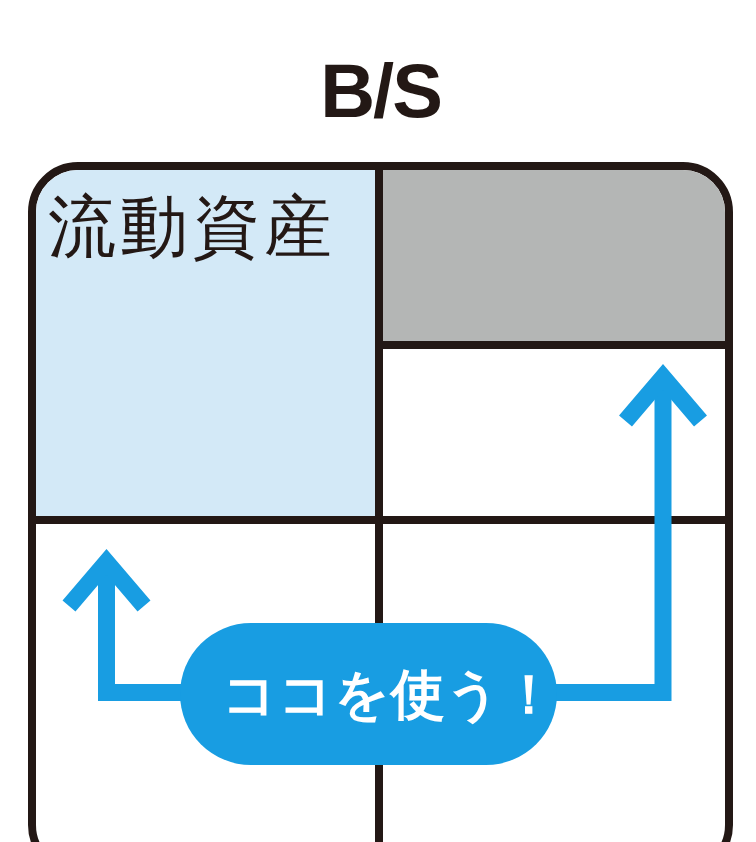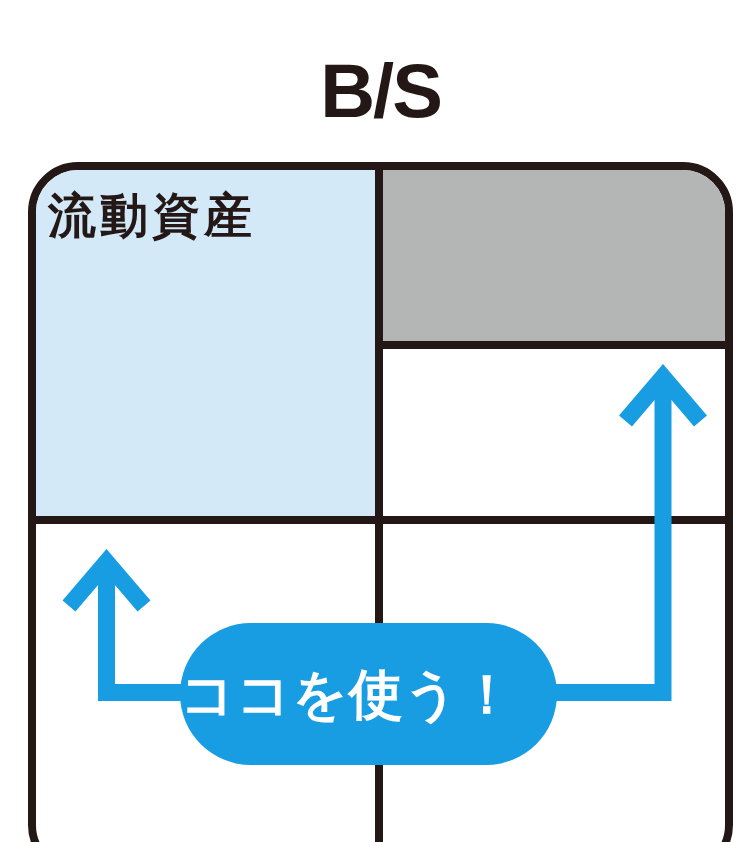--- a/index.html
+++ b/index.html
@@ -31,21 +31,21 @@
   
   .cell-assets{
     position:absolute;left:0;top:0;width:347px;height:354px;
     background:var(--light-blue);
   }
   .cell-liabilities{
     position:absolute;left:339px;top:0;right:0;height:171px;
     background:var(--cell-gray);
   }
   .cell-label{
-    position:absolute;font-size:48px;font-weight:700;
+    position:absolute;font-size:68px;font-weight:400;
     letter-spacing:4px;color:var(--line-black);line-height:1;
     white-space:nowrap;
   }
   .label-assets{left:12px;top:22px;}
   .label-liabilities{left:366px;top:28px;}
 
   .divider-v{
     position:absolute;left:339px;top:0;width:8px;height:100%;
     background:var(--line-black);
   }
@@ -63,21 +63,21 @@
     pointer-events:none;
   }
   .arrow-stroke{
     fill:none;stroke:var(--accent-blue);stroke-width:17;
     stroke-linecap:butt;stroke-linejoin:miter;stroke-miterlimit:10;
   }
 
   .callout-pill{
     position:absolute;left:180px;top:566px;width:377px;height:142px;
     background:var(--accent-blue);border-radius:71px;
-    display:flex;align-items:center;justify-content:flex-start;
+    display:flex;align-items:center;justify-content:flex-end;
   }
   .callout-text{
     color:#ffffff;font-size:54px;font-weight:600;
     letter-spacing:1px;line-height:1;white-space:nowrap;
   }
 </style>
 </head>
 <body>
 
 <div class="canvas">

